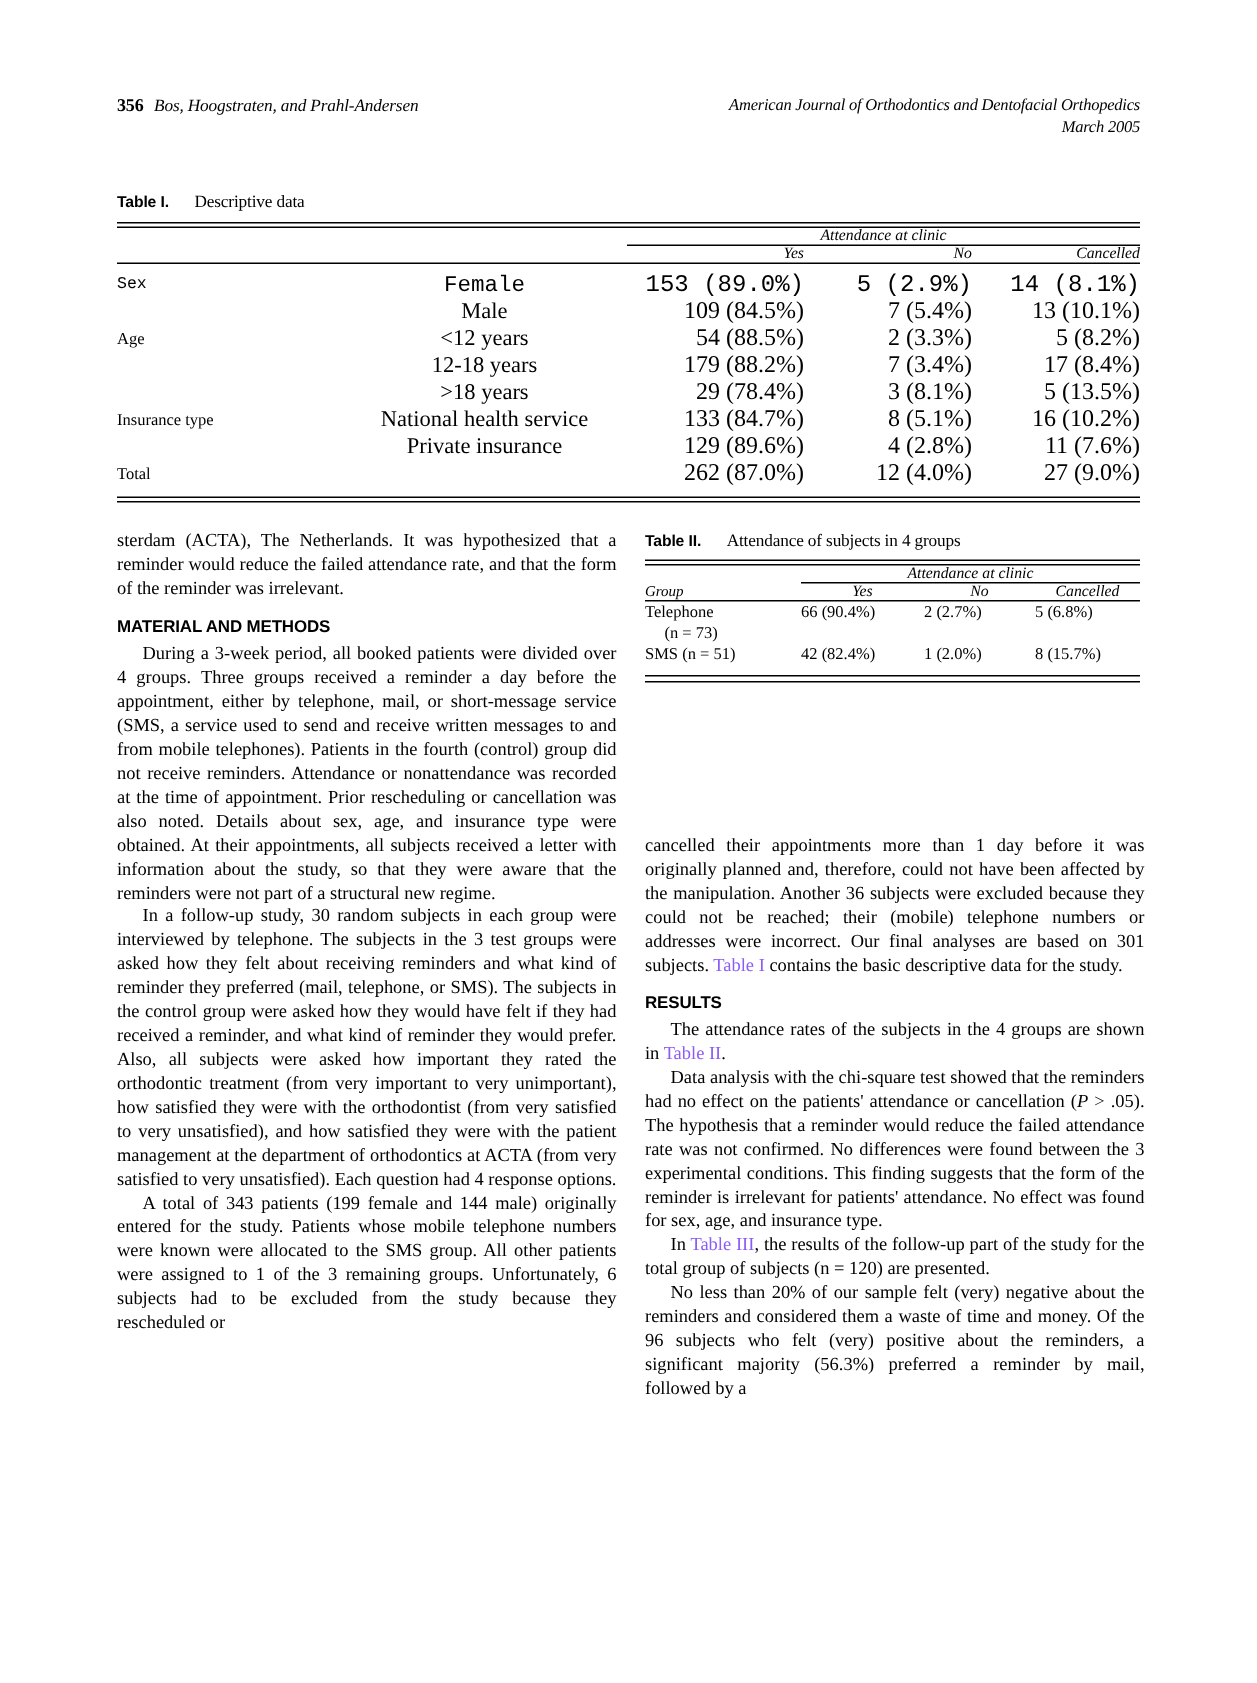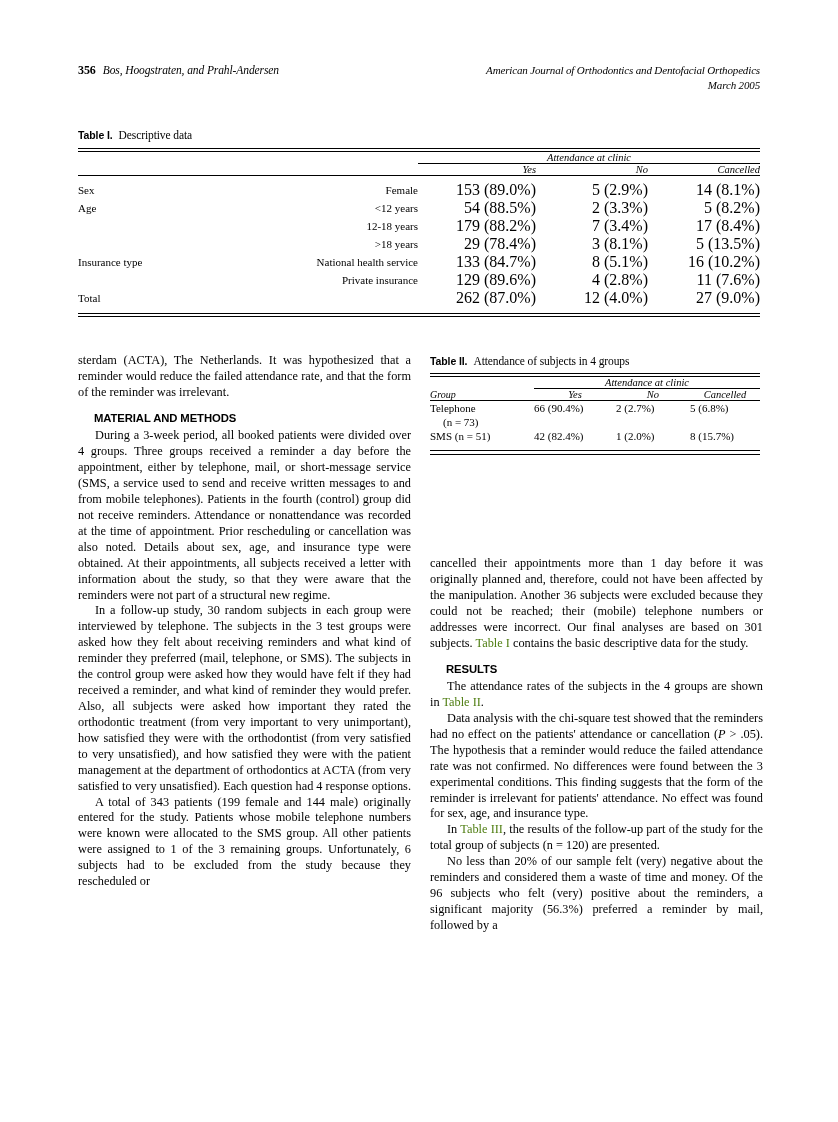--- a/index.html
+++ b/index.html
@@ -57,21 +57,21 @@
   .tbl-caption {
     font-size: 11.5px;
     letter-spacing: -0.1px;
   }
   .tbl-caption .tnum {
     font-weight: bold;
     font-family: "Liberation Sans", sans-serif;
     font-size: 10.5px;
   }
   .tbl-caption .ttitle {
-    margin-left: 6px;
+    margin-left: 17px;
   }
   .rule-double {
     border-top: 1.7px solid #000;
     border-bottom: 0.6px solid #000;
     height: 2.2px;
     box-sizing: content-box;
   }
 
   
   #table1 {
@@ -109,35 +109,35 @@
     padding-top: 5px;
     padding-bottom: 6px;
   }
   #table1 .cellnum {
     text-align: right;
     font-size: 16px;
     padding: 1.1px 0;
     white-space: nowrap;
   }
   #table1 .cellcat {
-    text-align: right;
-    font-size: 11px;
+    text-align: center;
+    font-size: 15px;
     padding: 1.1px 0;
     white-space: nowrap;
   }
   #table1 .grp {
     text-align: left;
     font-size: 11px;
     padding: 1.1px 0;
     white-space: nowrap;
   }
   .rulecell-full { padding: 0 !important; }
   .rulecell-full > div { border-top: 0.9px solid #000; height: 0; }
   .rulecell-span > div { border-top: 0.8px solid #000; height: 0; }
-  .body-top-pad td { padding-top: 5px !important; }
+  .body-top-pad td { padding-top: 5px !important; font-family: Liberation Mono, monospace; }
 
   
   #table2 {
     position: absolute;
     left: 430px;
     top: 350px;
     width: 330px;
   }
   #table2 .t2-grid {
     width: 100%;
@@ -209,26 +209,26 @@
   .col p {
     margin: 0;
   }
   .col p.indent {
     text-indent: 17px;
   }
   .col h2 {
     font-family: "Liberation Sans", sans-serif;
     font-size: 11.3px;
     font-weight: bold;
-    margin: 11px 0 3px 16px;
+    margin: 11px 0 3px 0;
     letter-spacing: -0.1px;
     line-height: 1.2;
   }
   a.xref {
-    color: #4d7c0f;
+    color: #8b5cf6;
     text-decoration: none;
   }
   .sc-p {
     font-style: italic;
   }
 </style>
 </head>
 <body>
 
 <div class="page">
@@ -284,20 +284,27 @@
         </tr>
 
         <tr class="body-top-pad">
           <td class="grp">Sex</td>
           <td class="cellcat">Female</td>
           <td class="cellnum">153 (89.0%)</td>
           <td class="cellnum">5 (2.9%)</td>
           <td class="cellnum">14 (8.1%)</td>
         </tr>
         <tr>
+          <td class="grp"></td>
+          <td class="cellcat">Male</td>
+          <td class="cellnum">109 (84.5%)</td>
+          <td class="cellnum">7 (5.4%)</td>
+          <td class="cellnum">13 (10.1%)</td>
+        </tr>
+        <tr>
           <td class="grp">Age</td>
           <td class="cellcat">&lt;12 years</td>
           <td class="cellnum">54 (88.5%)</td>
           <td class="cellnum">2 (3.3%)</td>
           <td class="cellnum">5 (8.2%)</td>
         </tr>
         <tr>
           <td class="grp"></td>
           <td class="cellcat">12-18 years</td>
           <td class="cellnum">179 (88.2%)</td>

